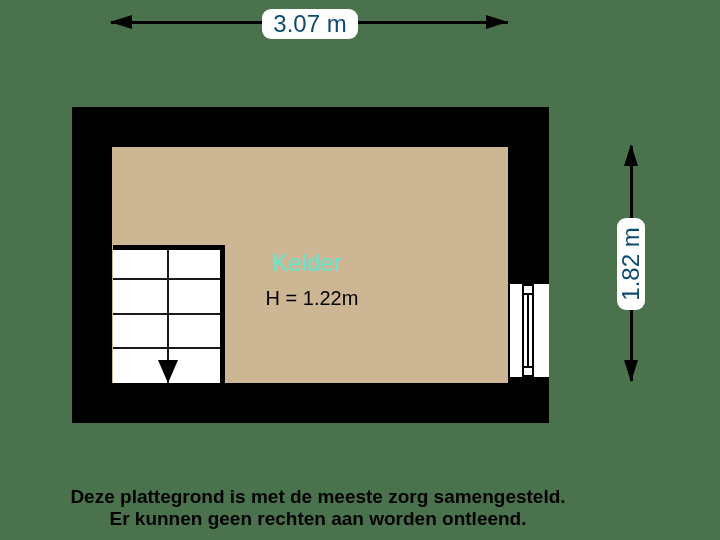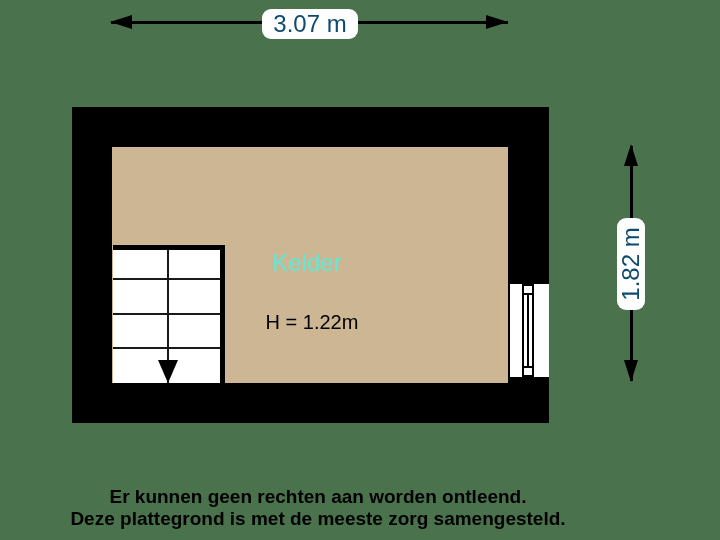--- a/index.html
+++ b/index.html
@@ -32,21 +32,21 @@
   }
   .dim-label.vertical span{transform:rotate(-90deg);}
 
   
   .plan-walls{position:absolute;left:72px;top:107px;width:477px;height:316px;background:var(--wall);}
   .room-floor{position:absolute;left:40px;top:40px;width:396px;height:236px;background:var(--floor);}
 
   .room-name{position:absolute;left:227px;top:249px;width:160px;text-align:center;
     font-size:24px;color:#5eead4;}
   .room-height{position:absolute;left:232px;top:287px;width:160px;text-align:center;
-    font-size:20px;color:#000;margin-top:24px;}
+    font-size:20px;color:#000;}
 
   
   .stairs{position:absolute;left:113px;top:245px;width:112px;height:138px;
     background:var(--paper);border-top:5px solid var(--wall);border-right:5px solid var(--wall);}
   .stair-tread{position:absolute;left:0;width:107px;height:2px;background:#1a1a1a;}
   .stair-center{position:absolute;left:54px;top:0;width:2px;height:133px;background:#1a1a1a;}
   .stair-arrow{position:absolute;left:45px;bottom:0;width:0;height:0;
     border-left:10px solid transparent;border-right:10px solid transparent;
     border-top:23px solid var(--wall);}
 
@@ -107,17 +107,17 @@
   <div>
     <div class="dim-line-v" style="left:630px;top:146px;height:235px;"></div>
     <div class="arrowhead ah-up" style="left:624px;top:144px;"></div>
     <div class="arrowhead ah-down" style="left:624px;top:360px;"></div>
     <div class="dim-label vertical" style="left:617px;top:218px;width:28px;height:92px;">
       <span>1.82 m</span>
     </div>
   </div>
 
   <div class="disclaimer">
+    <div>Deze plattegrond is met de meeste zorg samengesteld.</div>
     <div>Er kunnen geen rechten aan worden ontleend.</div>
-    <div>Deze plattegrond is met de meeste zorg samengesteld.</div>
   </div>
 
 </div>
 
 </body></html>

